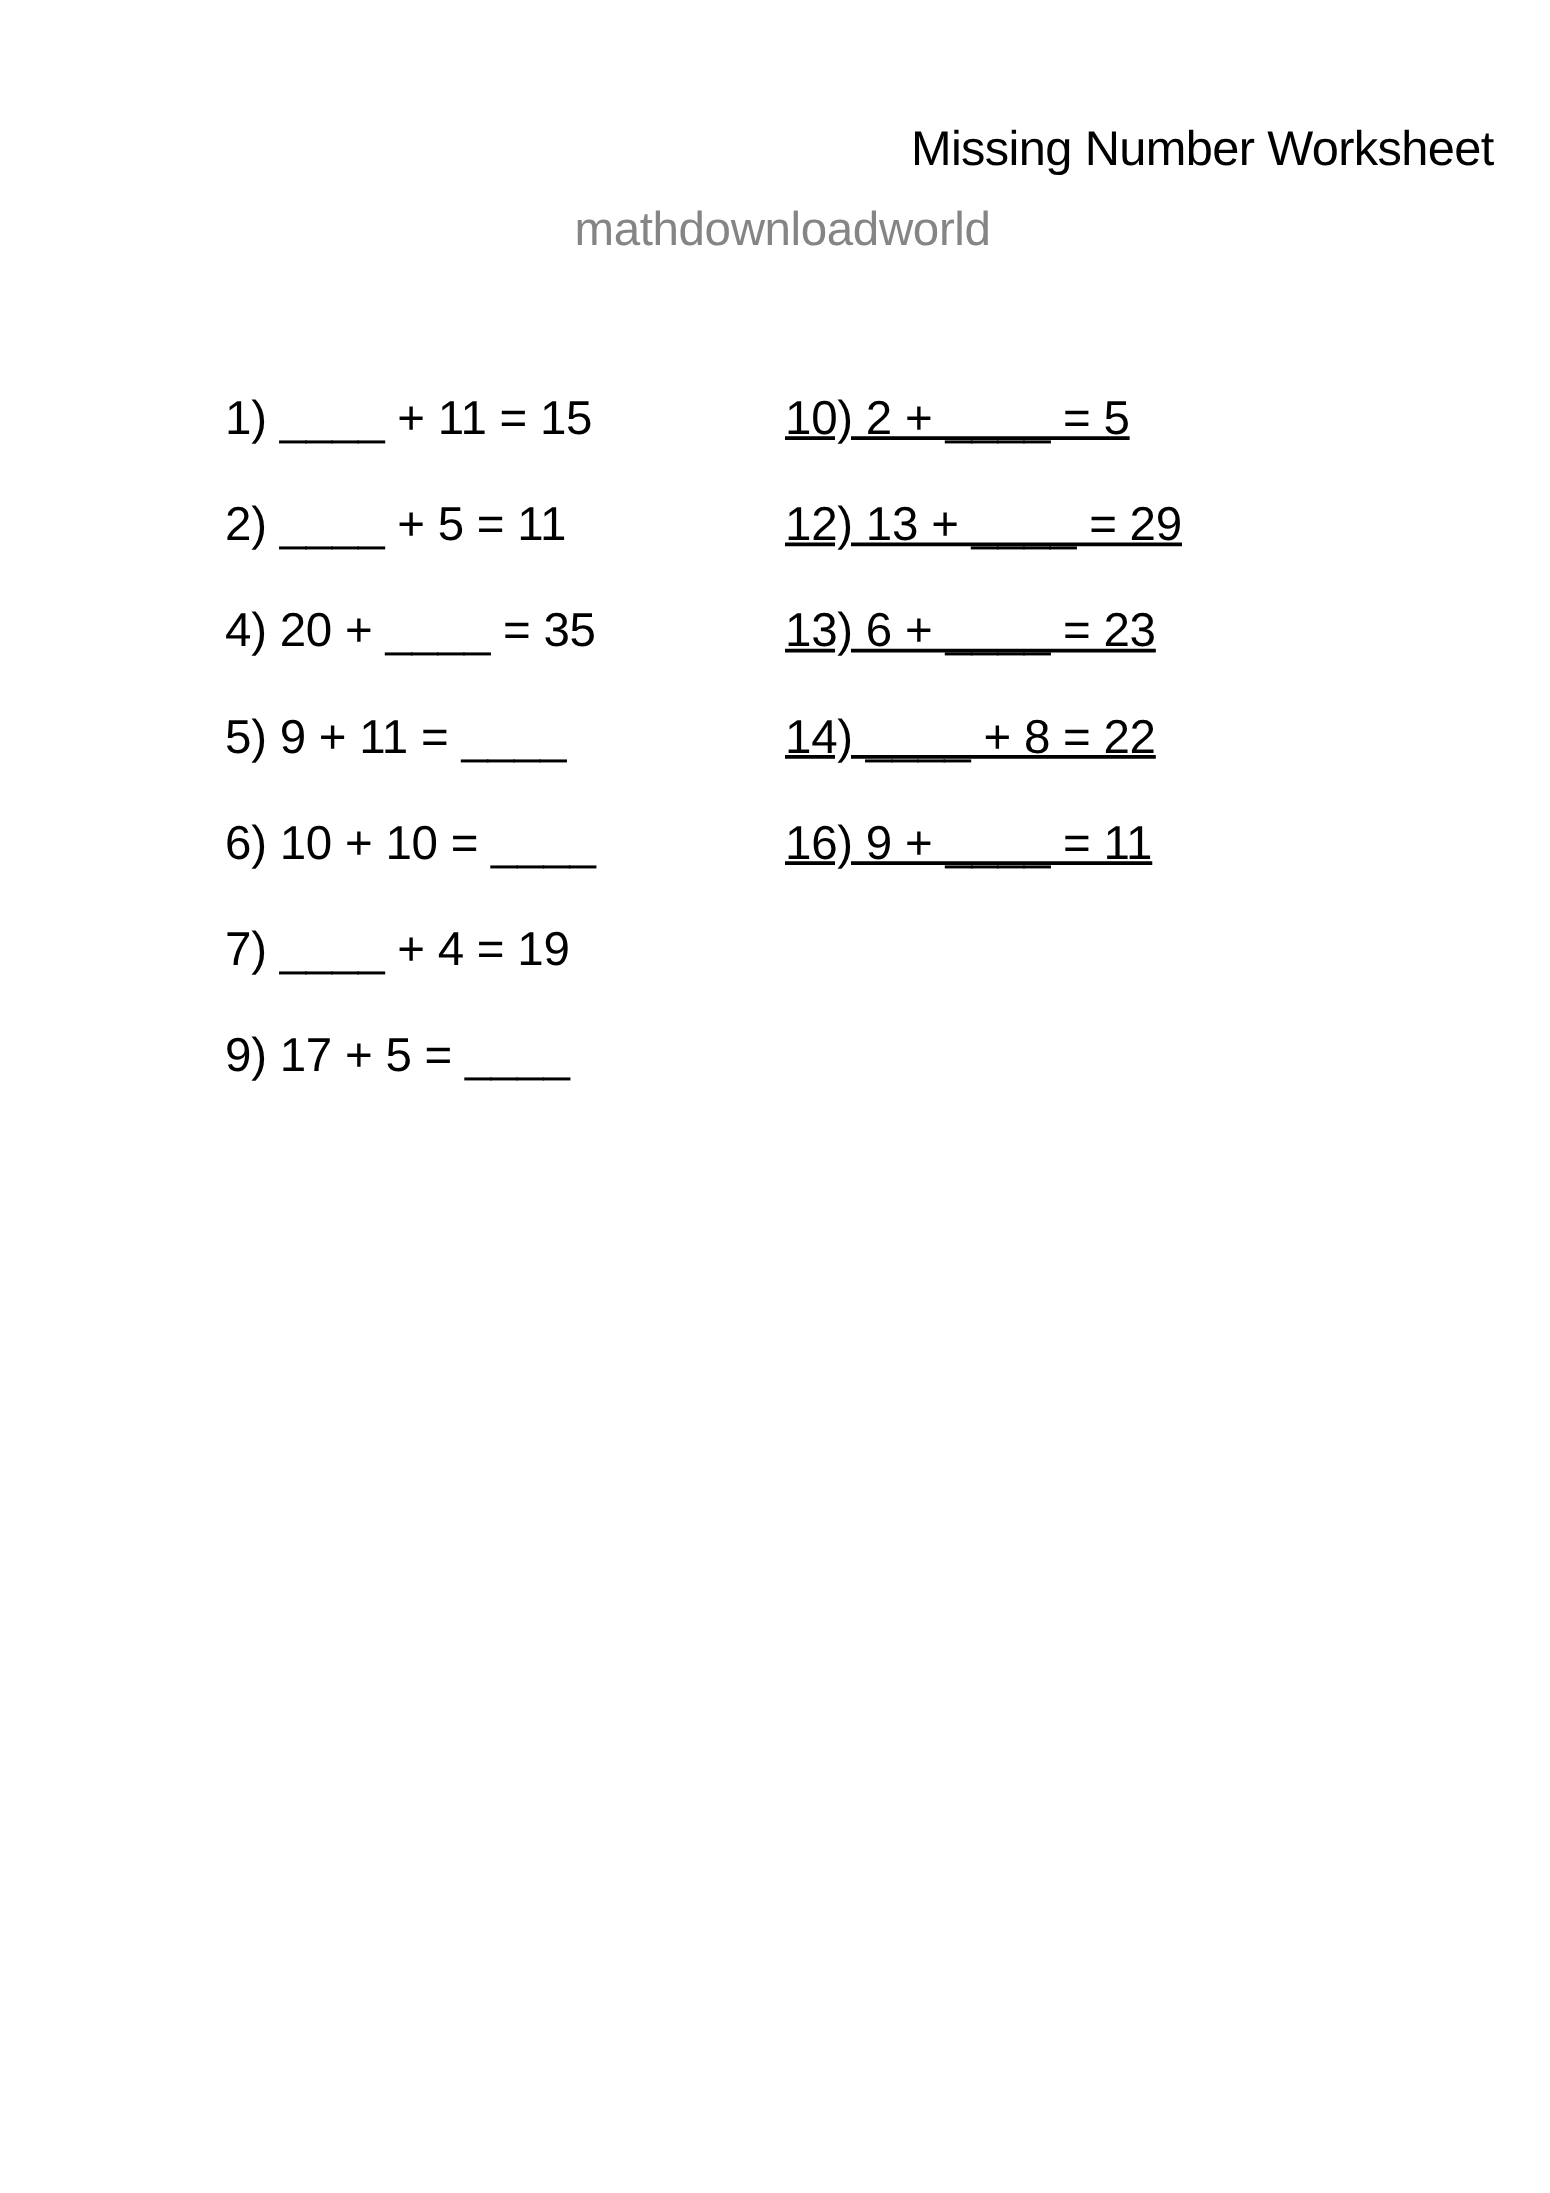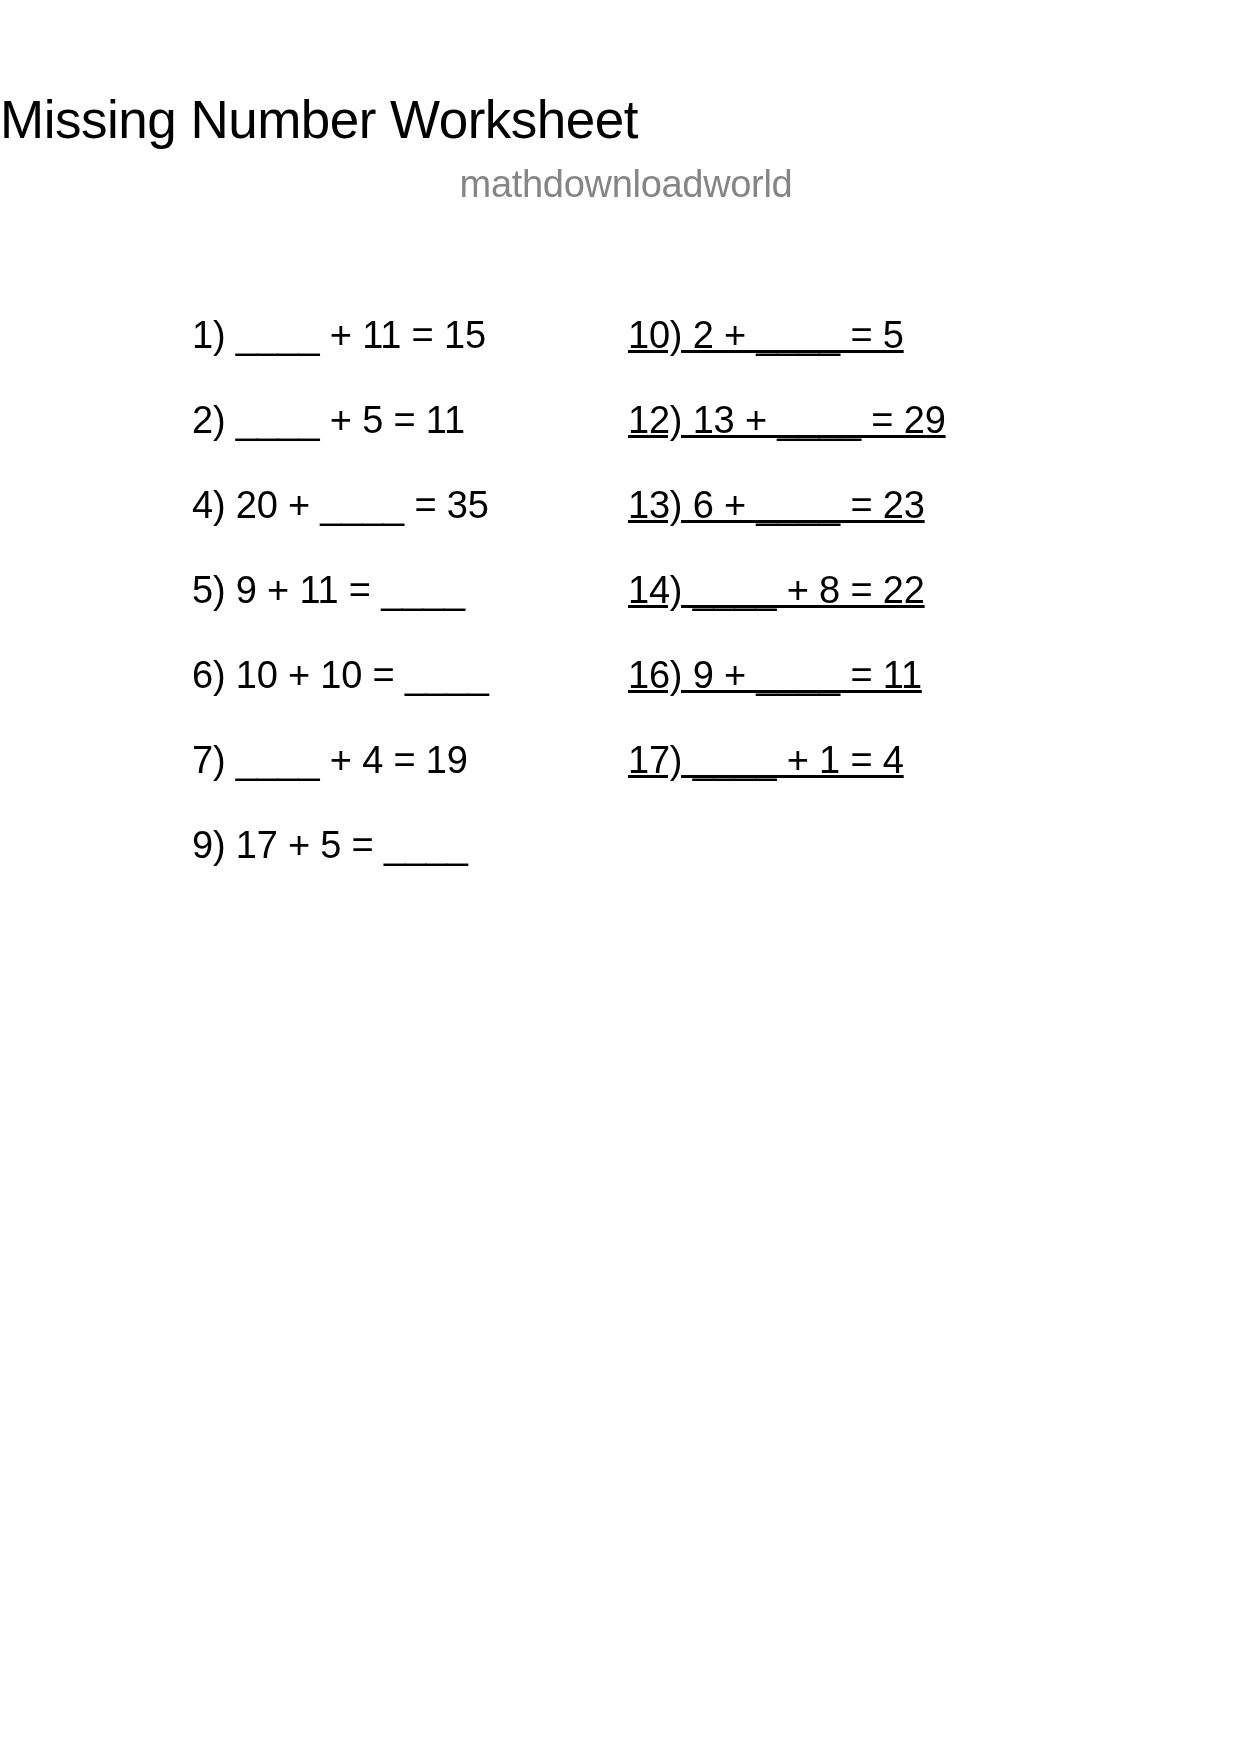--- a/index.html
+++ b/index.html
@@ -13,43 +13,43 @@
       position: relative;
       overflow: hidden;
       font-family: "Liberation Sans", sans-serif;
       color: #000000;
     }
     .title {
       position: absolute;
       left: 0;
       top: 90px;
       width: 1195px;
-      text-align: left;
-      font-size: 53px;
+      text-align: right;
+      font-size: 39px;
       line-height: 60px;
       letter-spacing: -0.5px;
       white-space: nowrap;
     }
     .subtitle {
       position: absolute;
       left: 0;
       top: 162px;
       width: 1252px;
       text-align: center;
       font-size: 38px;
       line-height: 44px;
       color: #858585;
       letter-spacing: -0.3px;
       white-space: nowrap;
     }
     .column {
       position: absolute;
       top: 313px;
     }
-    .col-left { left: 192px; }
+    .col-left { left: 180px; }
     .col-right { left: 628px; text-decoration: underline; }
     .problem {
       height: 85px;
       font-size: 38px;
       line-height: 44px;
       white-space: nowrap;
       letter-spacing: -0.2px;
     }
   </style>
 </head>
@@ -67,14 +67,13 @@
   <div class="problem">7) ____ + 4 = 19</div>
   <div class="problem">9) 17 + 5 = ____</div>
 </div>
 
 <div class="column col-right">
   <div class="problem">10) 2 + ____ = 5</div>
   <div class="problem">12) 13 + ____ = 29</div>
   <div class="problem">13) 6 + ____ = 23</div>
   <div class="problem">14) ____ + 8 = 22</div>
   <div class="problem">16) 9 + ____ = 11</div>
-  <div class="problem">17) ____ + 1 = 4</div>
 </div>
 
 </body></html>

